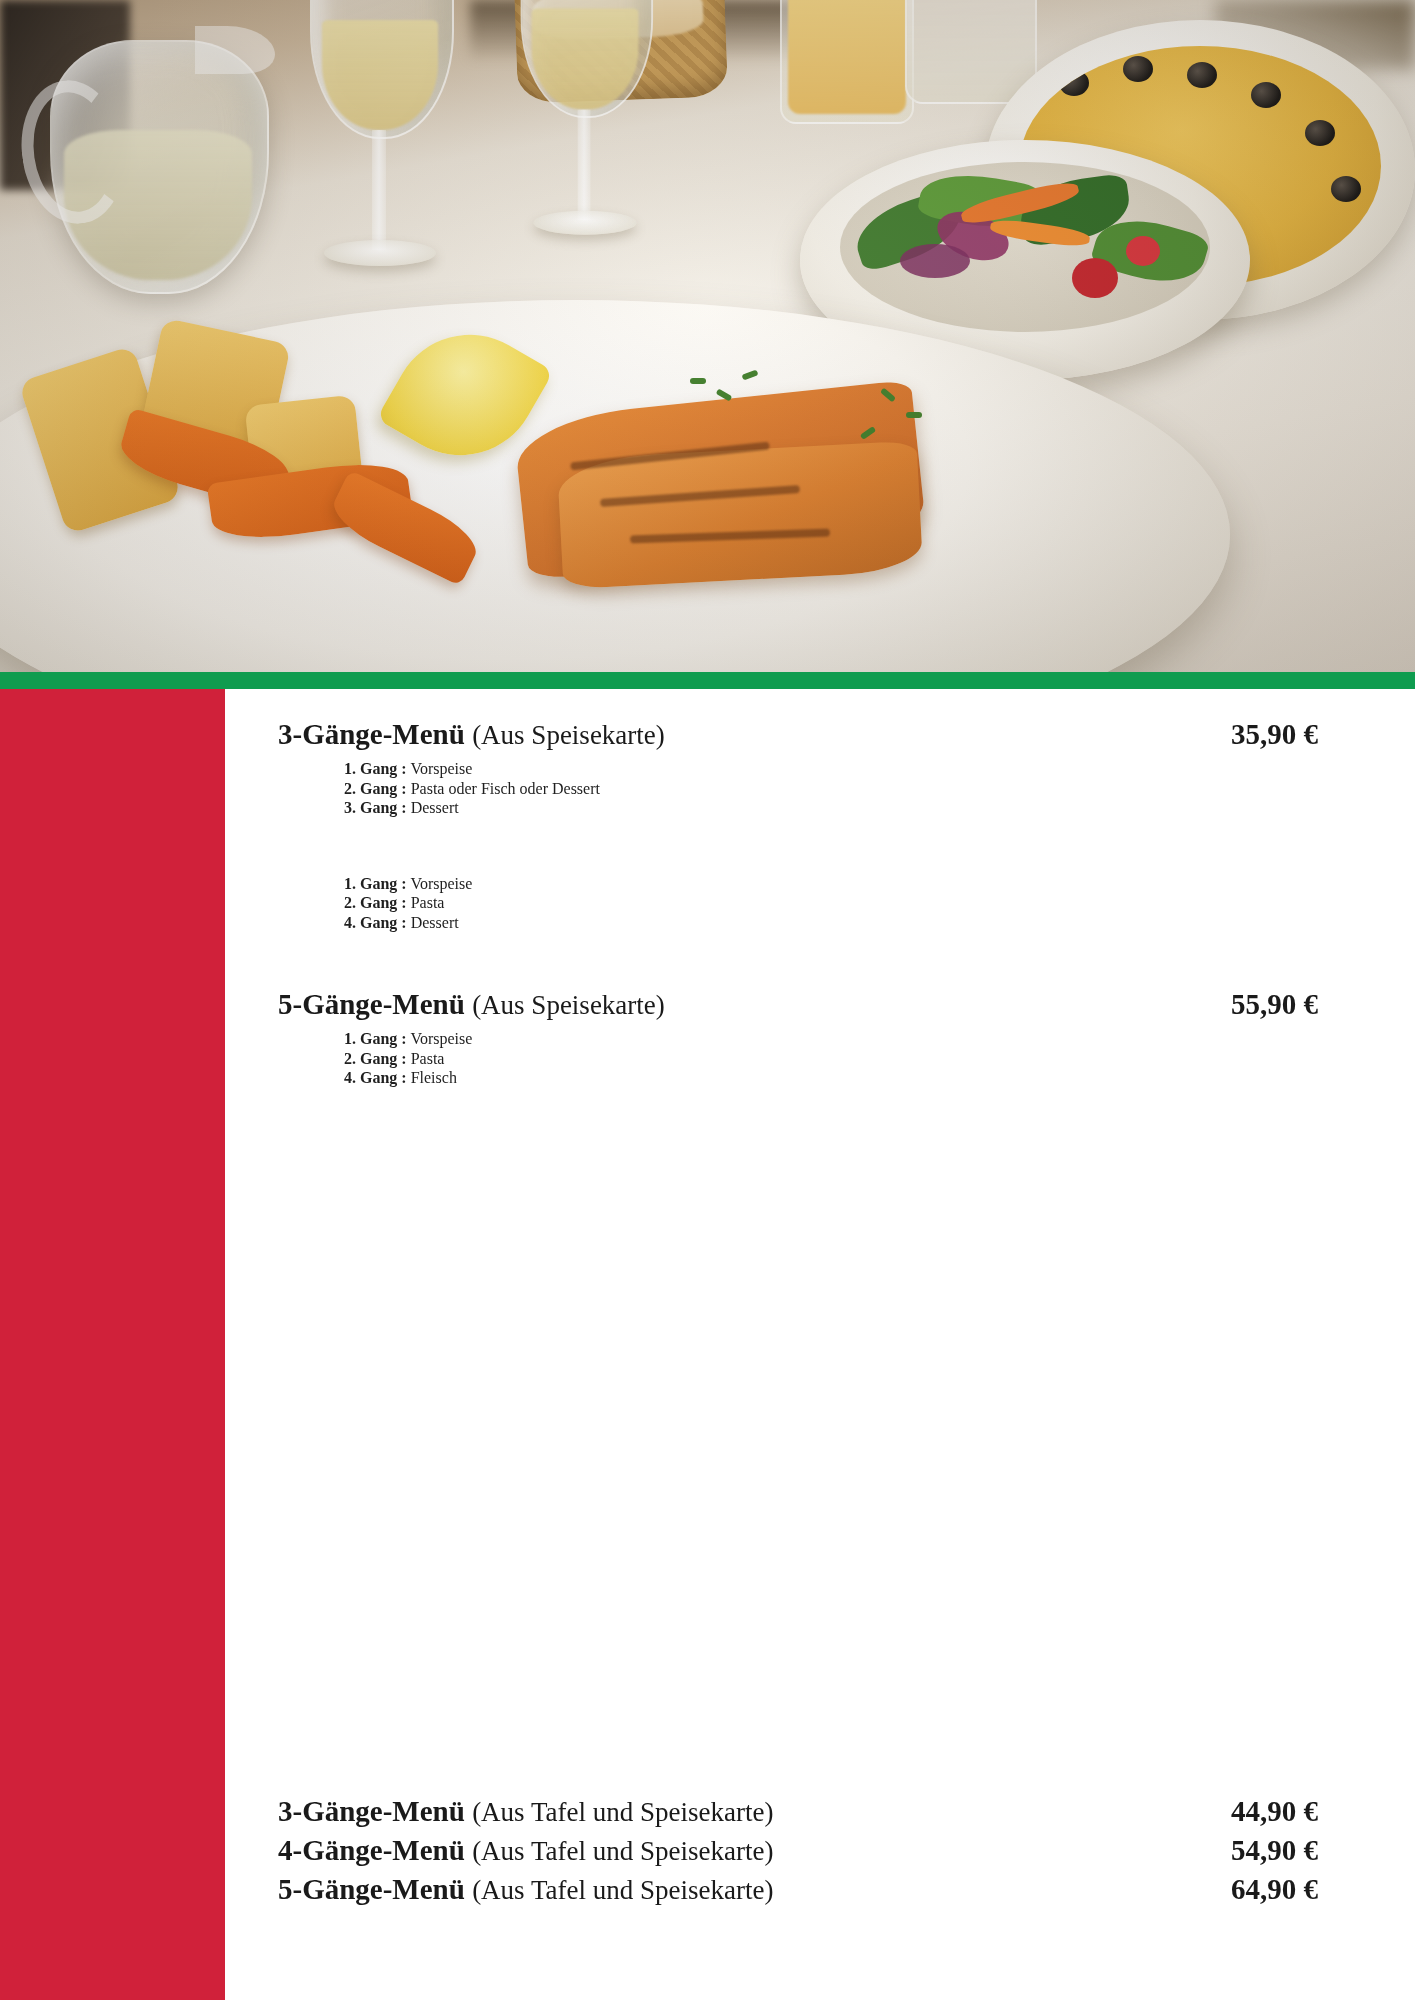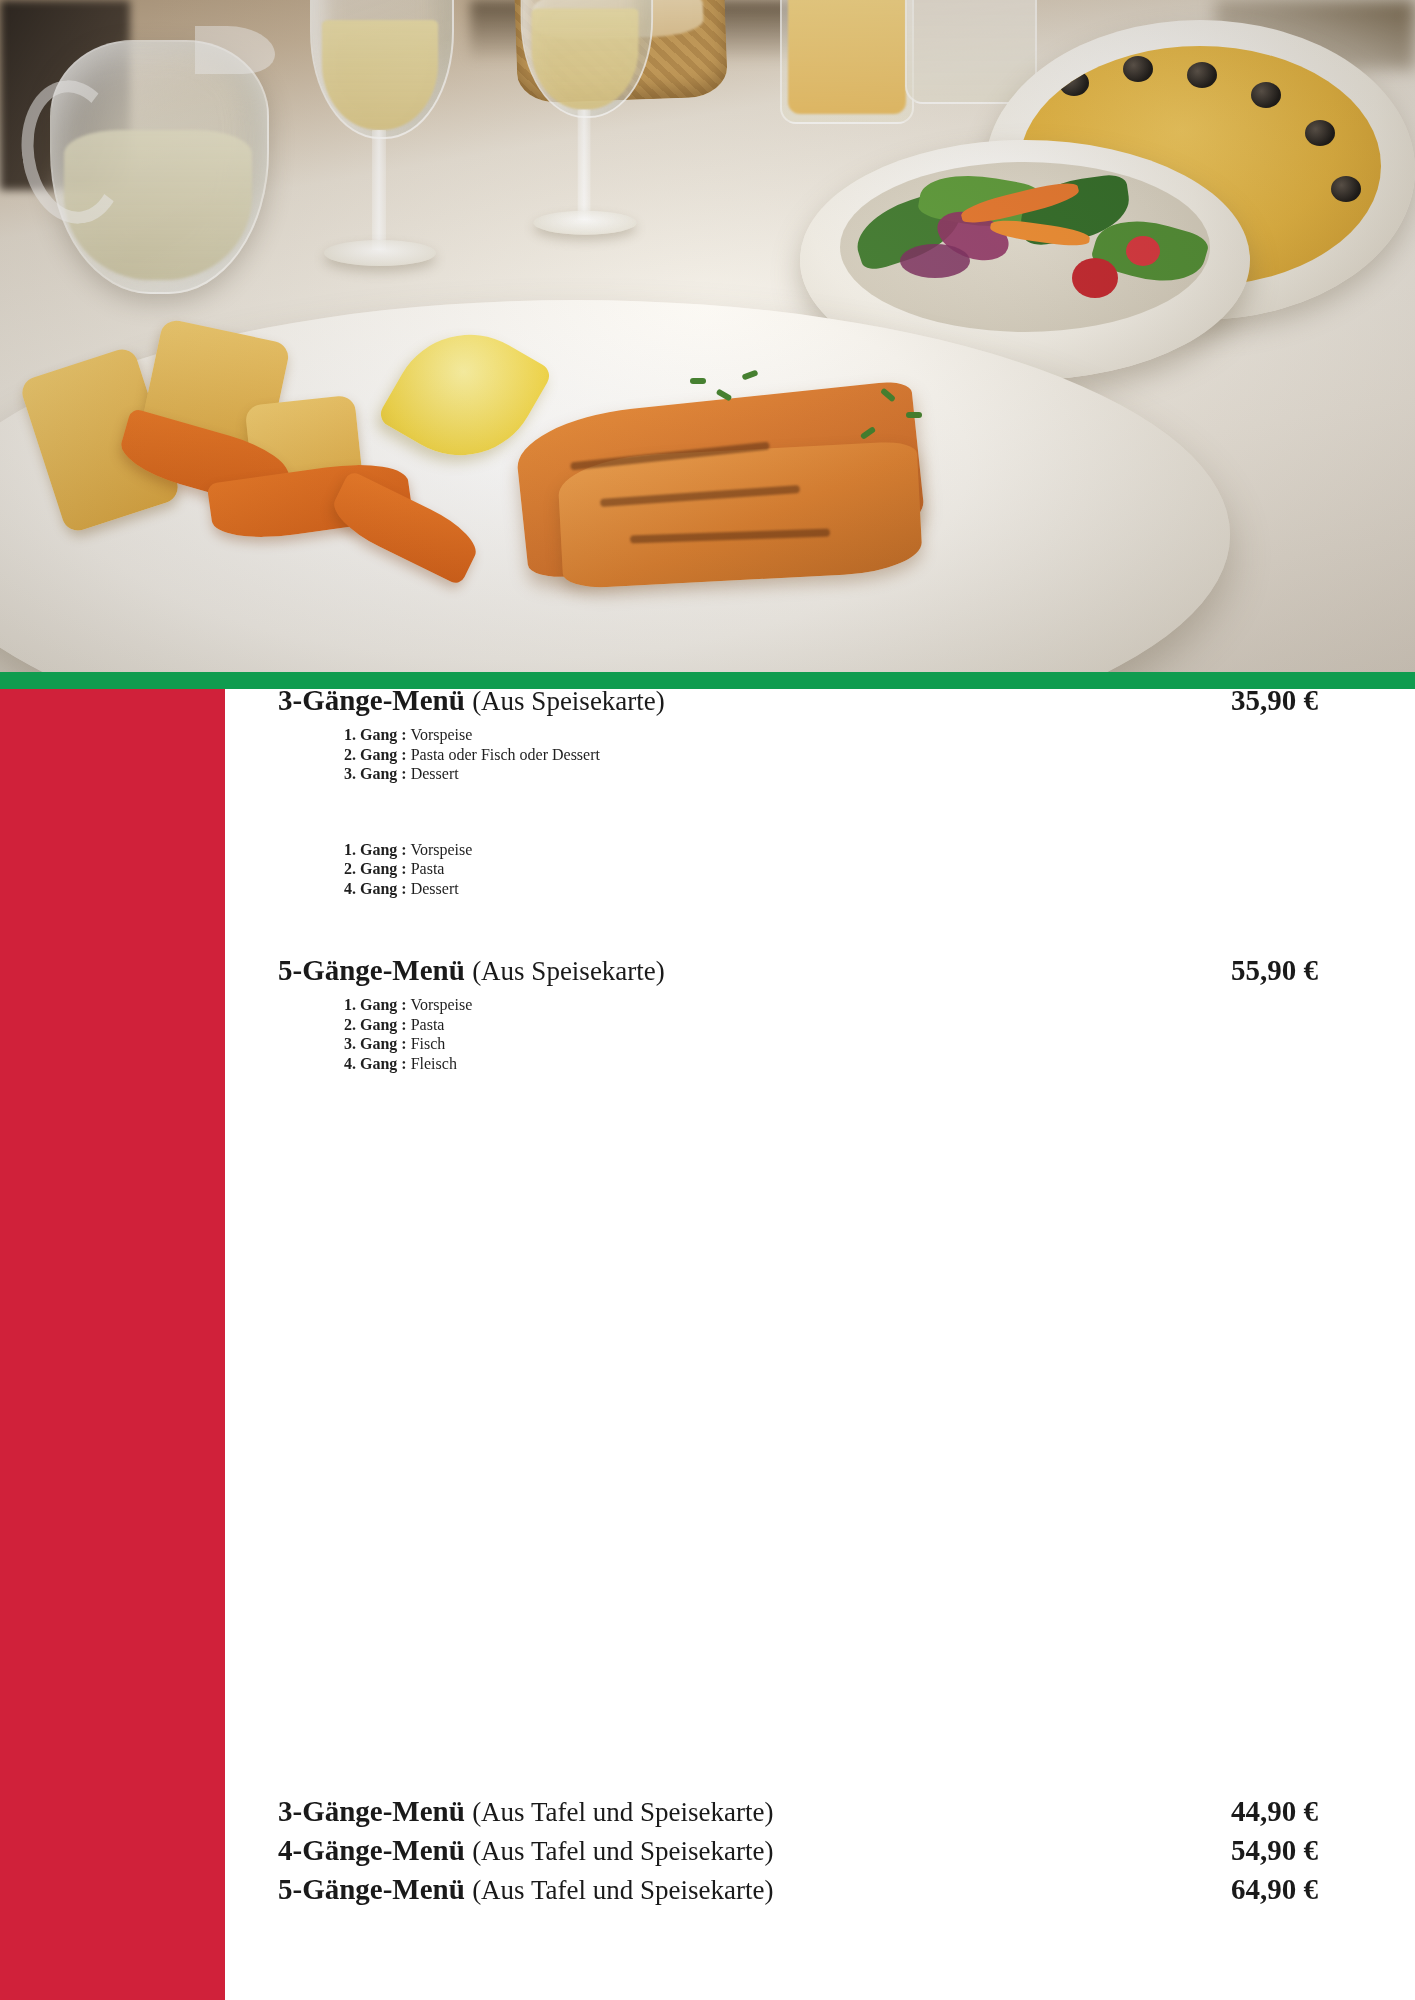--- a/index.html
+++ b/index.html
@@ -323,21 +323,21 @@
   .sidebar {
     position: absolute;
     left: 0; top: 689px;
     width: 225px; height: 1311px;
     background: #d0213a;
   }
 
   
   .content {
     position: absolute;
-    left: 278px; top: 684px;
+    left: 278px; top: 718px;
     width: 1040px;
   }
   .menu-block { margin-bottom: 56px; }
   .menu-head {
     display: flex;
     align-items: baseline;
     justify-content: space-between;
   }
   .menu-title {
     font-size: 29px;
@@ -538,24 +538,20 @@
       <div class="courses">
         <div class="course">
           <span class="label">1. Gang :</span>
           <span>Vorspeise</span>
         </div>
         <div class="course">
           <span class="label">2. Gang :</span>
           <span>Pasta</span>
         </div>
         <div class="course">
-          <span class="label">3. Gang :</span>
-          <span>Fisch</span>
-        </div>
-        <div class="course">
           <span class="label">4. Gang :</span>
           <span>Fleisch</span>
         </div>
       </div>
     </div>
 
   </div>
 
   <div class="tail">
     <div class="tail-row">

